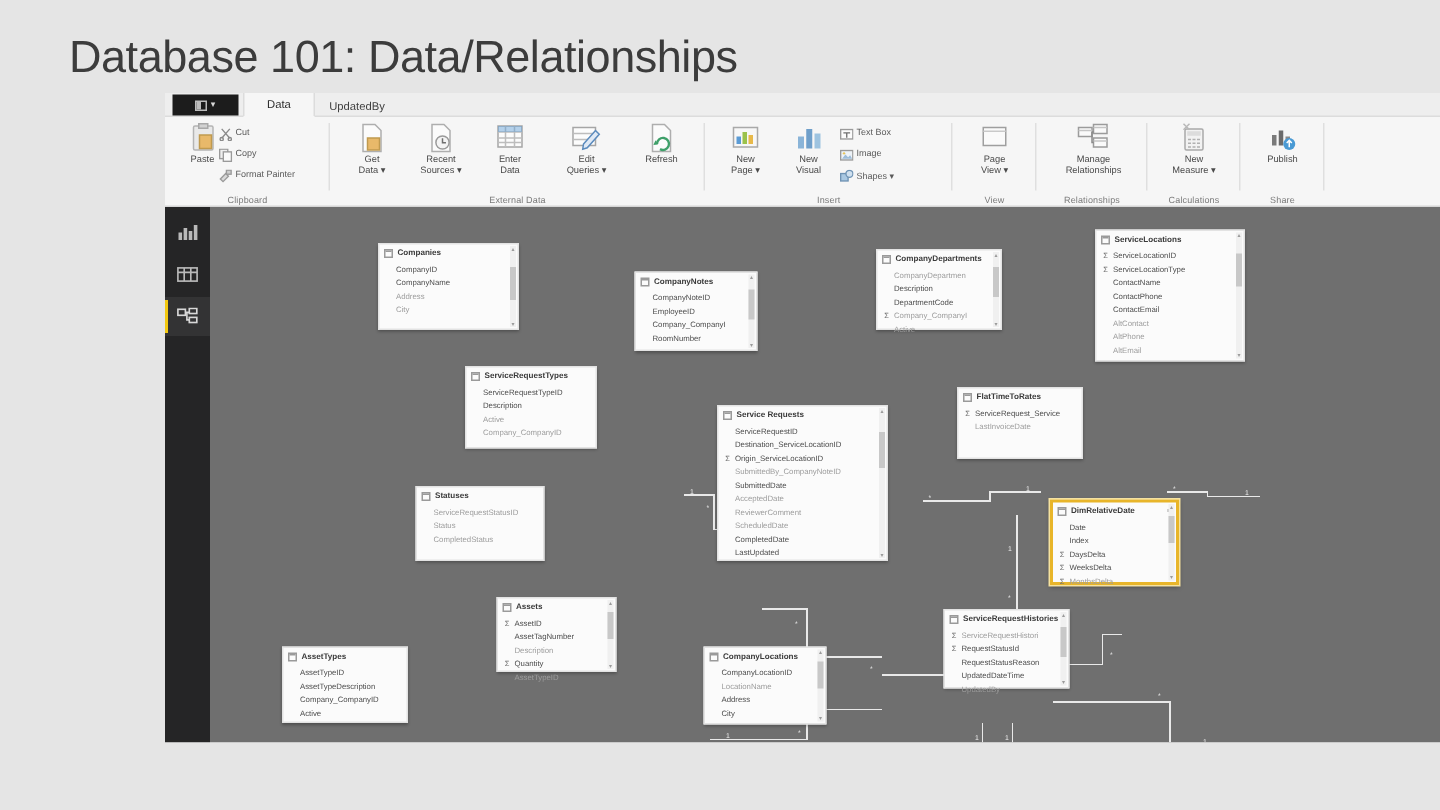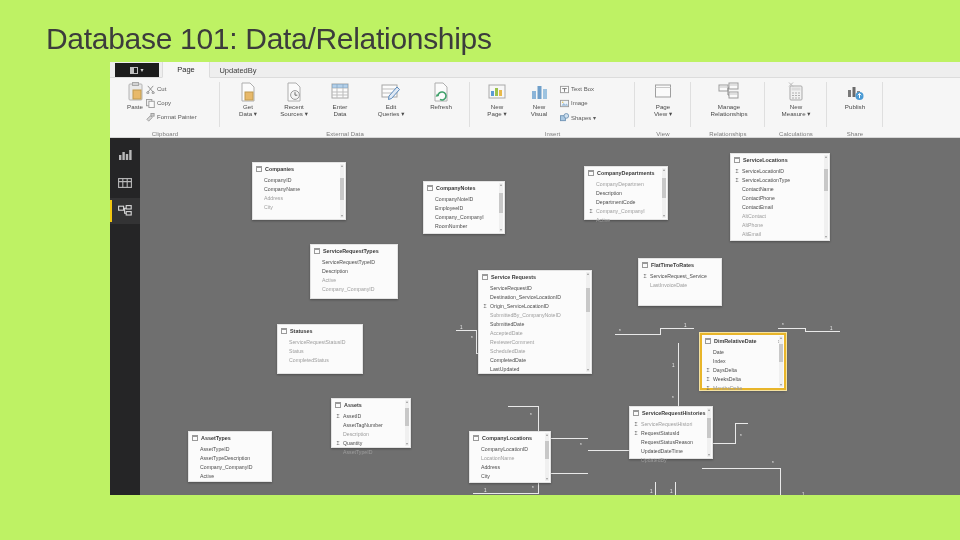--- a/index.html
+++ b/index.html
@@ -2,21 +2,21 @@
 <html><head>
 <meta charset="utf-8">
 <style>
   * { box-sizing: border-box; margin: 0; padding: 0; }
   html, body {
     width: 960px; height: 540px;
     background: #ffffff;
     font-family: "Liberation Sans", sans-serif;
     overflow: hidden;
   }
-  #slide { position: relative; width: 960px; height: 540px; background: #bef264; }
+  #slide { position: relative; width: 960px; height: 540px; background: #e5e5e5; }
 
   
   #slide-title {
     position: absolute; left: 46px; top: 22px;
     font-size: 30px; font-weight: 300; color: #3c3c3c;
     letter-spacing: -0.3px; white-space: nowrap;
   }
 
   
   #app-window {
@@ -130,21 +130,21 @@
   <div id="slide-title">Database 101: Data/Relationships</div>
 
   <div id="app-window">
 
     <div class="tabstrip">
       <div class="filebtn">
         <span class="sq"></span>
         <span class="cv">▾</span>
       </div>
       <div class="tab active" id="tab-home">
-        <span>Page</span>
+        <span>Data</span>
       </div>
       <div class="tab" id="tab-modeling">
         <span>UpdatedBy</span>
       </div>
     </div>
 
     <div class="ribbon">
 
       <div class="rgroup" style="left:0;width:110px">
         <div class="bigbtn" style="left:4px">

